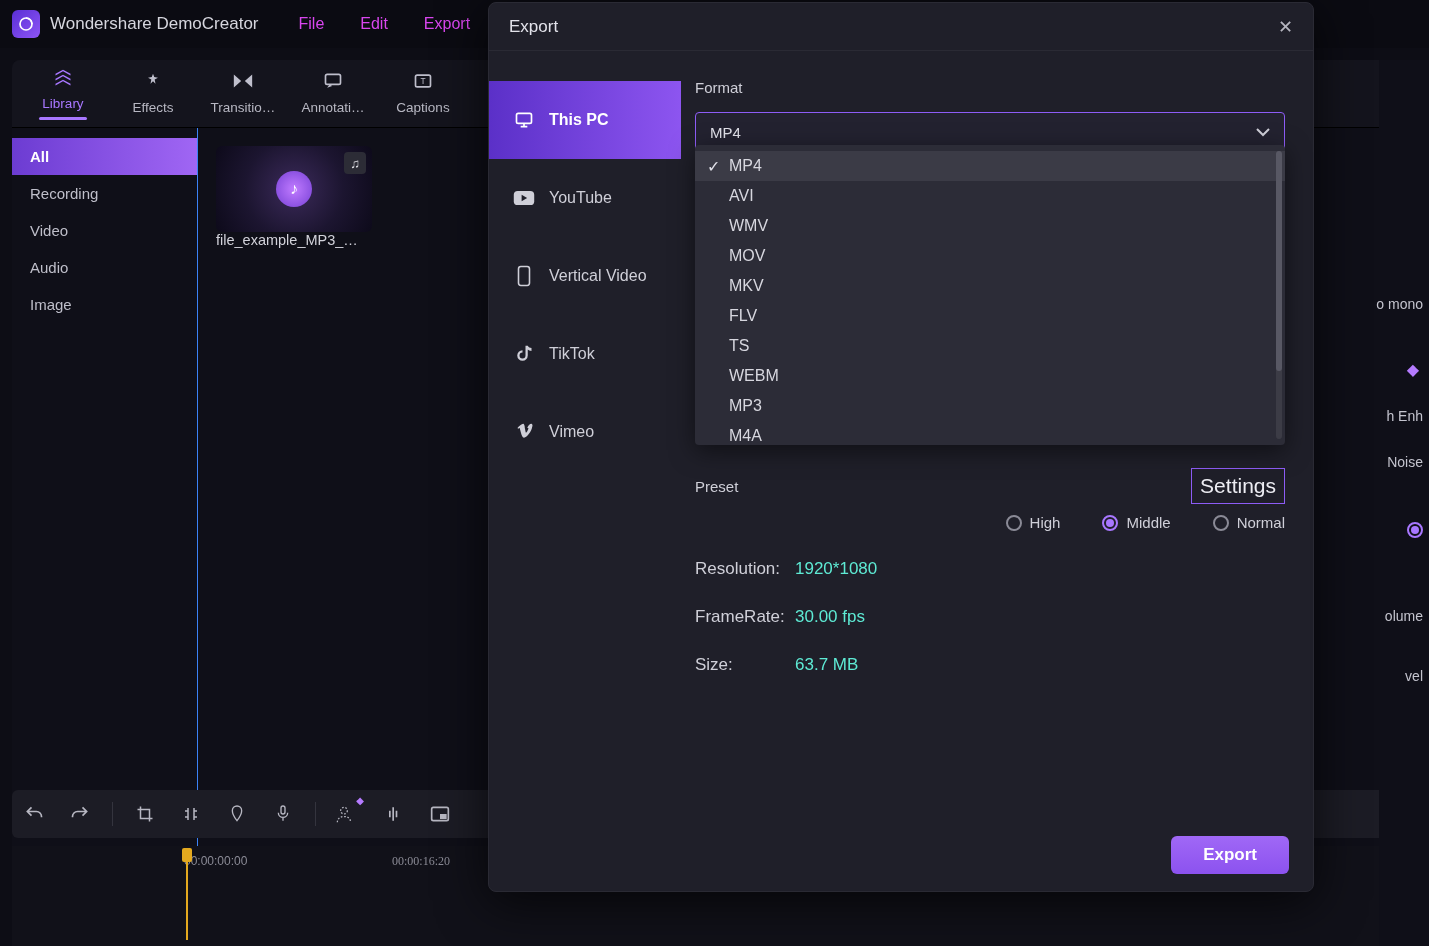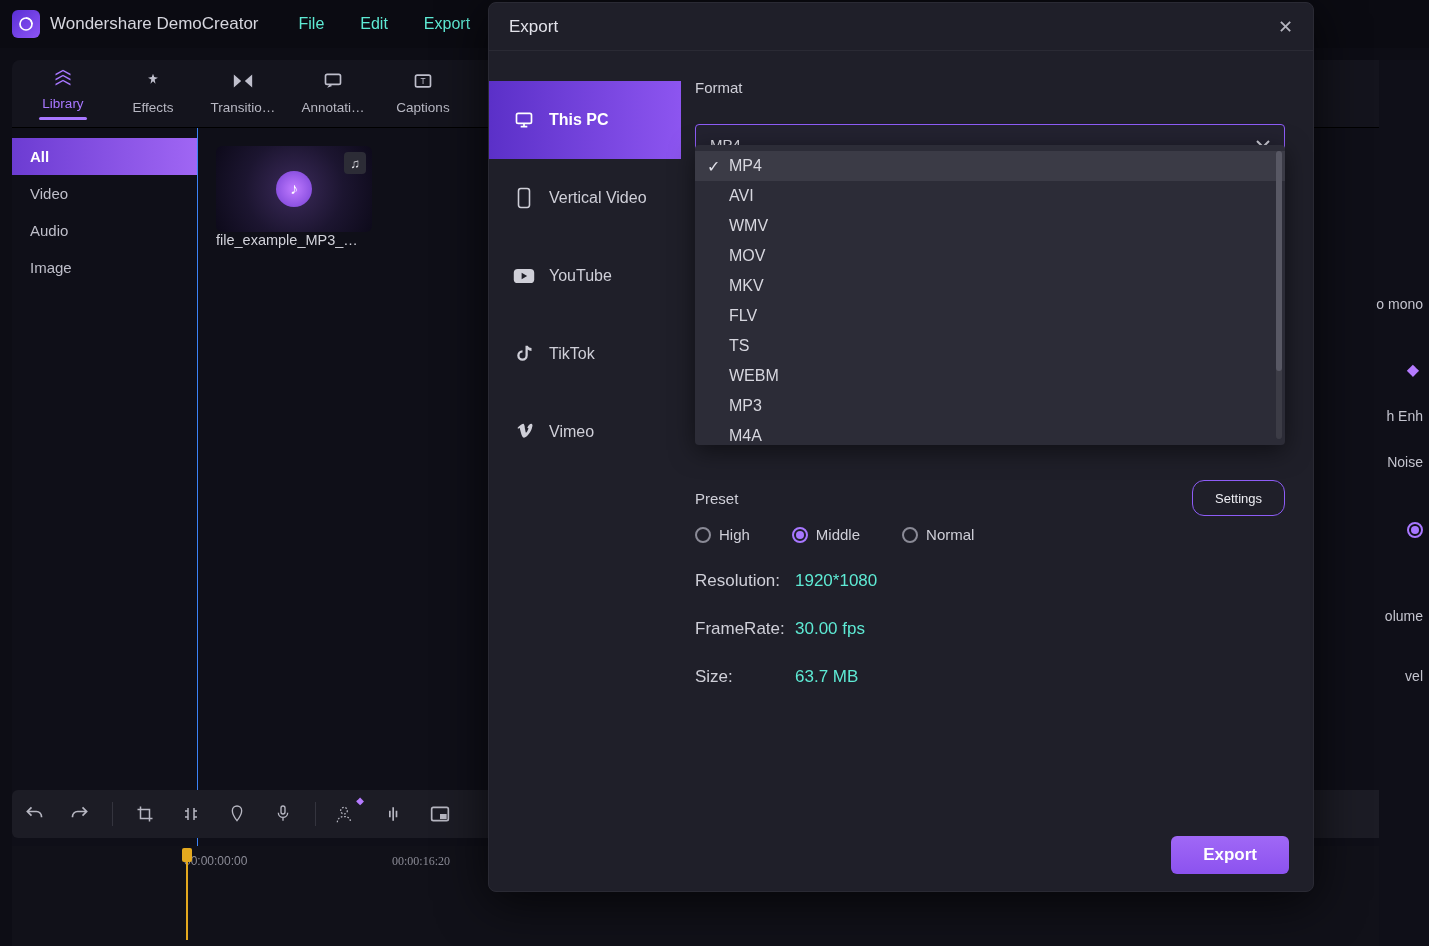--- a/index.html
+++ b/index.html
@@ -17,21 +17,21 @@
     --modal:#1f1f29;
     --modal-ov:#1b1b24;
   }
   *{box-sizing:border-box;font-family:"Segoe UI",Arial,sans-serif;}
   body{margin:0;background:#000;color:var(--text);overflow:hidden;}
   .app{width:1429px;height:946px;position:relative;background:#0d0d15;}
   
   .menubar{height:48px;display:flex;align-items:center;padding:0 12px;background:#0b0b12;color:#d6d6de;font-size:16px;}
   .logo{width:28px;height:28px;border-radius:6px;background:linear-gradient(135deg,#5a2fd4,#8e55f7);display:flex;align-items:center;justify-content:center;margin-right:10px;color:#fff;font-weight:bold;}
   .app-title{font-size:17px;margin-right:40px;}
-  .menu-item{margin-right:36px;color:#5eead4;cursor:default;}
+  .menu-item{margin-right:36px;color:#d946ef;cursor:default;}
   
   .workspace{position:absolute;top:60px;left:12px;right:12px;bottom:0;border-radius:8px;background:#0f0f18;overflow:hidden;}
   .tabs{height:68px;display:flex;align-items:center;padding:0 6px;background:#14141d;border-bottom:1px solid #000;}
   .tab{width:90px;text-align:center;color:#b7b7c2;font-size:13.5px;cursor:default;}
   .tab .ico{display:block;height:24px;margin-bottom:4px;color:#bfbfcc;}
   .tab.active{color:var(--accent-br);}
   .tab.active .underline{height:3px;background:var(--accent-br);width:48px;margin:6px auto 0;border-radius:2px;}
   .body{position:absolute;top:68px;bottom:0;left:0;right:0;display:flex;}
   .sidebar{width:186px;border-right:1px solid #3b82f6;padding-top:10px;}
   .side-item{padding:10px 18px;font-size:15px;color:#bfbfca;cursor:default;}
@@ -59,32 +59,32 @@
   .modal{position:absolute;left:488px;top:2px;width:826px;height:890px;background:var(--modal);border-radius:8px;box-shadow:0 10px 50px rgba(0,0,0,.7);display:flex;flex-direction:column;border:1px solid #2a2a34;}
   .modal-head{height:48px;display:flex;align-items:center;padding:0 20px;border-bottom:1px solid #2a2a34;}
   .modal-title{font-size:17px;color:#e2e2ea;}
   .modal-close{margin-left:auto;color:#b5b5bf;font-size:18px;cursor:default;}
   .modal-body{flex:1;display:flex;position:relative;}
   .msidebar{width:192px;padding:30px 0;border-right:0;}
   .ms-item{height:78px;display:flex;align-items:center;gap:14px;padding:0 24px;color:#cfcfd8;font-size:16px;cursor:default;}
   .ms-item .mico{width:22px;height:22px;display:flex;align-items:center;justify-content:center;}
   .ms-item.active{background:linear-gradient(90deg,#5b30c8,#8d55f0);color:#fff;font-weight:600;border-radius:0 0px 0px 0;}
   .mmain{flex:1;padding:28px 28px 20px 14px;position:relative;}
-  .fld-label{font-size:15px;color:#cfcfd8;margin-bottom:28px;}
+  .fld-label{font-size:15px;color:#cfcfd8;margin-bottom:16px;}
   .select-box{height:40px;border:1.5px solid var(--accent);border-radius:4px;display:flex;align-items:center;padding:0 14px;color:#e2e2ea;font-size:15px;justify-content:space-between;background:#232230;}
   .dropdown{position:absolute;left:14px;right:28px;top:94px;background:#2c2c37;border-radius:4px;padding:6px 0;z-index:5;box-shadow:0 6px 24px rgba(0,0,0,.5);max-height:300px;overflow:hidden;}
   .opt{padding:6px 30px 6px 34px;font-size:16px;color:#d7d7df;position:relative;cursor:default;}
   .opt.sel{background:#3b3b46;}
   .opt.sel::before{content:"✓";position:absolute;left:12px;color:#e2e2ea;}
   .dd-scroll{position:absolute;right:3px;top:6px;bottom:6px;width:6px;background:#3c3c46;border-radius:3px;}
   .dd-thumb{position:absolute;right:3px;top:6px;width:6px;height:220px;background:#585864;border-radius:3px;}
   .preset-row{margin-top:316px;}
   .preset-head{display:flex;justify-content:space-between;align-items:center;margin-bottom:10px;gap:20px;}
-  .settings-btn{border:1.5px solid var(--accent);color:#ededf3;background:transparent;height:36px;padding:0 22px;border-radius:12px;font-size:13px;}
-  .radios{display:flex;gap:42px;margin-top:6px;}
+  .settings-btn{border:1.5px solid var(--accent);color:#ededf3;background:transparent;height:36px;padding:0 8px;border-radius:0;font-size:21px;}
+  .radios{display:flex;gap:42px;margin-top:6px;justify-content:flex-end;}
   .radio{display:flex;align-items:center;gap:8px;color:#cfcfd8;font-size:15px;}
   .rb{width:16px;height:16px;border:2px solid #8a8a96;border-radius:50%;display:inline-block;position:relative;}
   .rb.on{border-color:var(--accent-br);}
   .rb.on::after{content:"";position:absolute;inset:2px;border-radius:50%;background:var(--accent-br);}
   .kv{display:flex;margin-top:28px;font-size:17px;}
   .kv .k{width:100px;color:#cfcfd8;}
   .kv .v{color:#5eead4;}
   .modal-foot{height:72px;display:flex;align-items:center;justify-content:flex-end;padding:0 24px;}
   .export-btn{background:linear-gradient(180deg,#a068f6,#8c52ef);color:#fff;border:none;height:38px;padding:0 32px;border-radius:6px;font-size:17px;font-weight:600;}
   svg{display:block;}
@@ -150,20 +150,21 @@
               <rect x="3" y="3" width="18" height="14" rx="2" fill="none" stroke="#bfbfcc" stroke-width="2"></rect>
               <text x="12" y="14" text-anchor="middle" fill="#bfbfcc" font-size="10" font-family="Arial">T</text>
             </svg>
           </span>
       <span>Captions</span>
     </div>
   </div>
   <div class="body">
     <div class="sidebar">
       <div class="side-item active">All</div>
+      <div class="side-item">Recording</div>
       <div class="side-item">Video</div>
       <div class="side-item">Audio</div>
       <div class="side-item">Image</div>
     </div>
     <div class="content">
       <div class="media-card">
         <div class="thumb">
           <div class="music">♪</div>
           <div class="badge">♫</div>
         </div>
@@ -256,34 +257,34 @@
         <span class="mico">
               <svg width="20" height="20" viewBox="0 0 24 24">
                 <rect x="3" y="4" width="18" height="12" rx="2" fill="none" stroke="#fff" stroke-width="2"></rect>
                 <path stroke="#fff" stroke-width="2" d="M8 20h8M12 16v4"></path>
               </svg>
             </span>
         <span>This PC</span>
       </div>
       <div class="ms-item">
         <span class="mico">
-              <svg width="16" height="22" viewBox="0 0 20 28">
-                <rect x="3" y="2" width="14" height="24" rx="3" fill="none" stroke="#cfcfd8" stroke-width="2"></rect>
-              </svg>
-            </span>
-        <span>Vertical Video</span>
-      </div>
-      <div class="ms-item">
-        <span class="mico">
               <svg width="22" height="16" viewBox="0 0 28 20">
                 <rect x="1" y="1" width="26" height="18" rx="5" fill="#cfcfd8"></rect>
                 <path d="M11 6v8l7-4z" fill="#1f1f29"></path>
               </svg>
             </span>
         <span>YouTube</span>
+      </div>
+      <div class="ms-item">
+        <span class="mico">
+              <svg width="16" height="22" viewBox="0 0 20 28">
+                <rect x="3" y="2" width="14" height="24" rx="3" fill="none" stroke="#cfcfd8" stroke-width="2"></rect>
+              </svg>
+            </span>
+        <span>Vertical Video</span>
       </div>
       <div class="ms-item">
         <span class="mico">
               <svg width="18" height="20" viewBox="0 0 24 26">
                 <path fill="#cfcfd8" d="M14 2v13a4 4 0 11-4-4V8a7 7 0 107 7V7c1 1 3 2 5 2V5c-2 0-4-1-5-3z"></path>
               </svg>
             </span>
         <span>TikTok</span>
       </div>
       <div class="ms-item">

